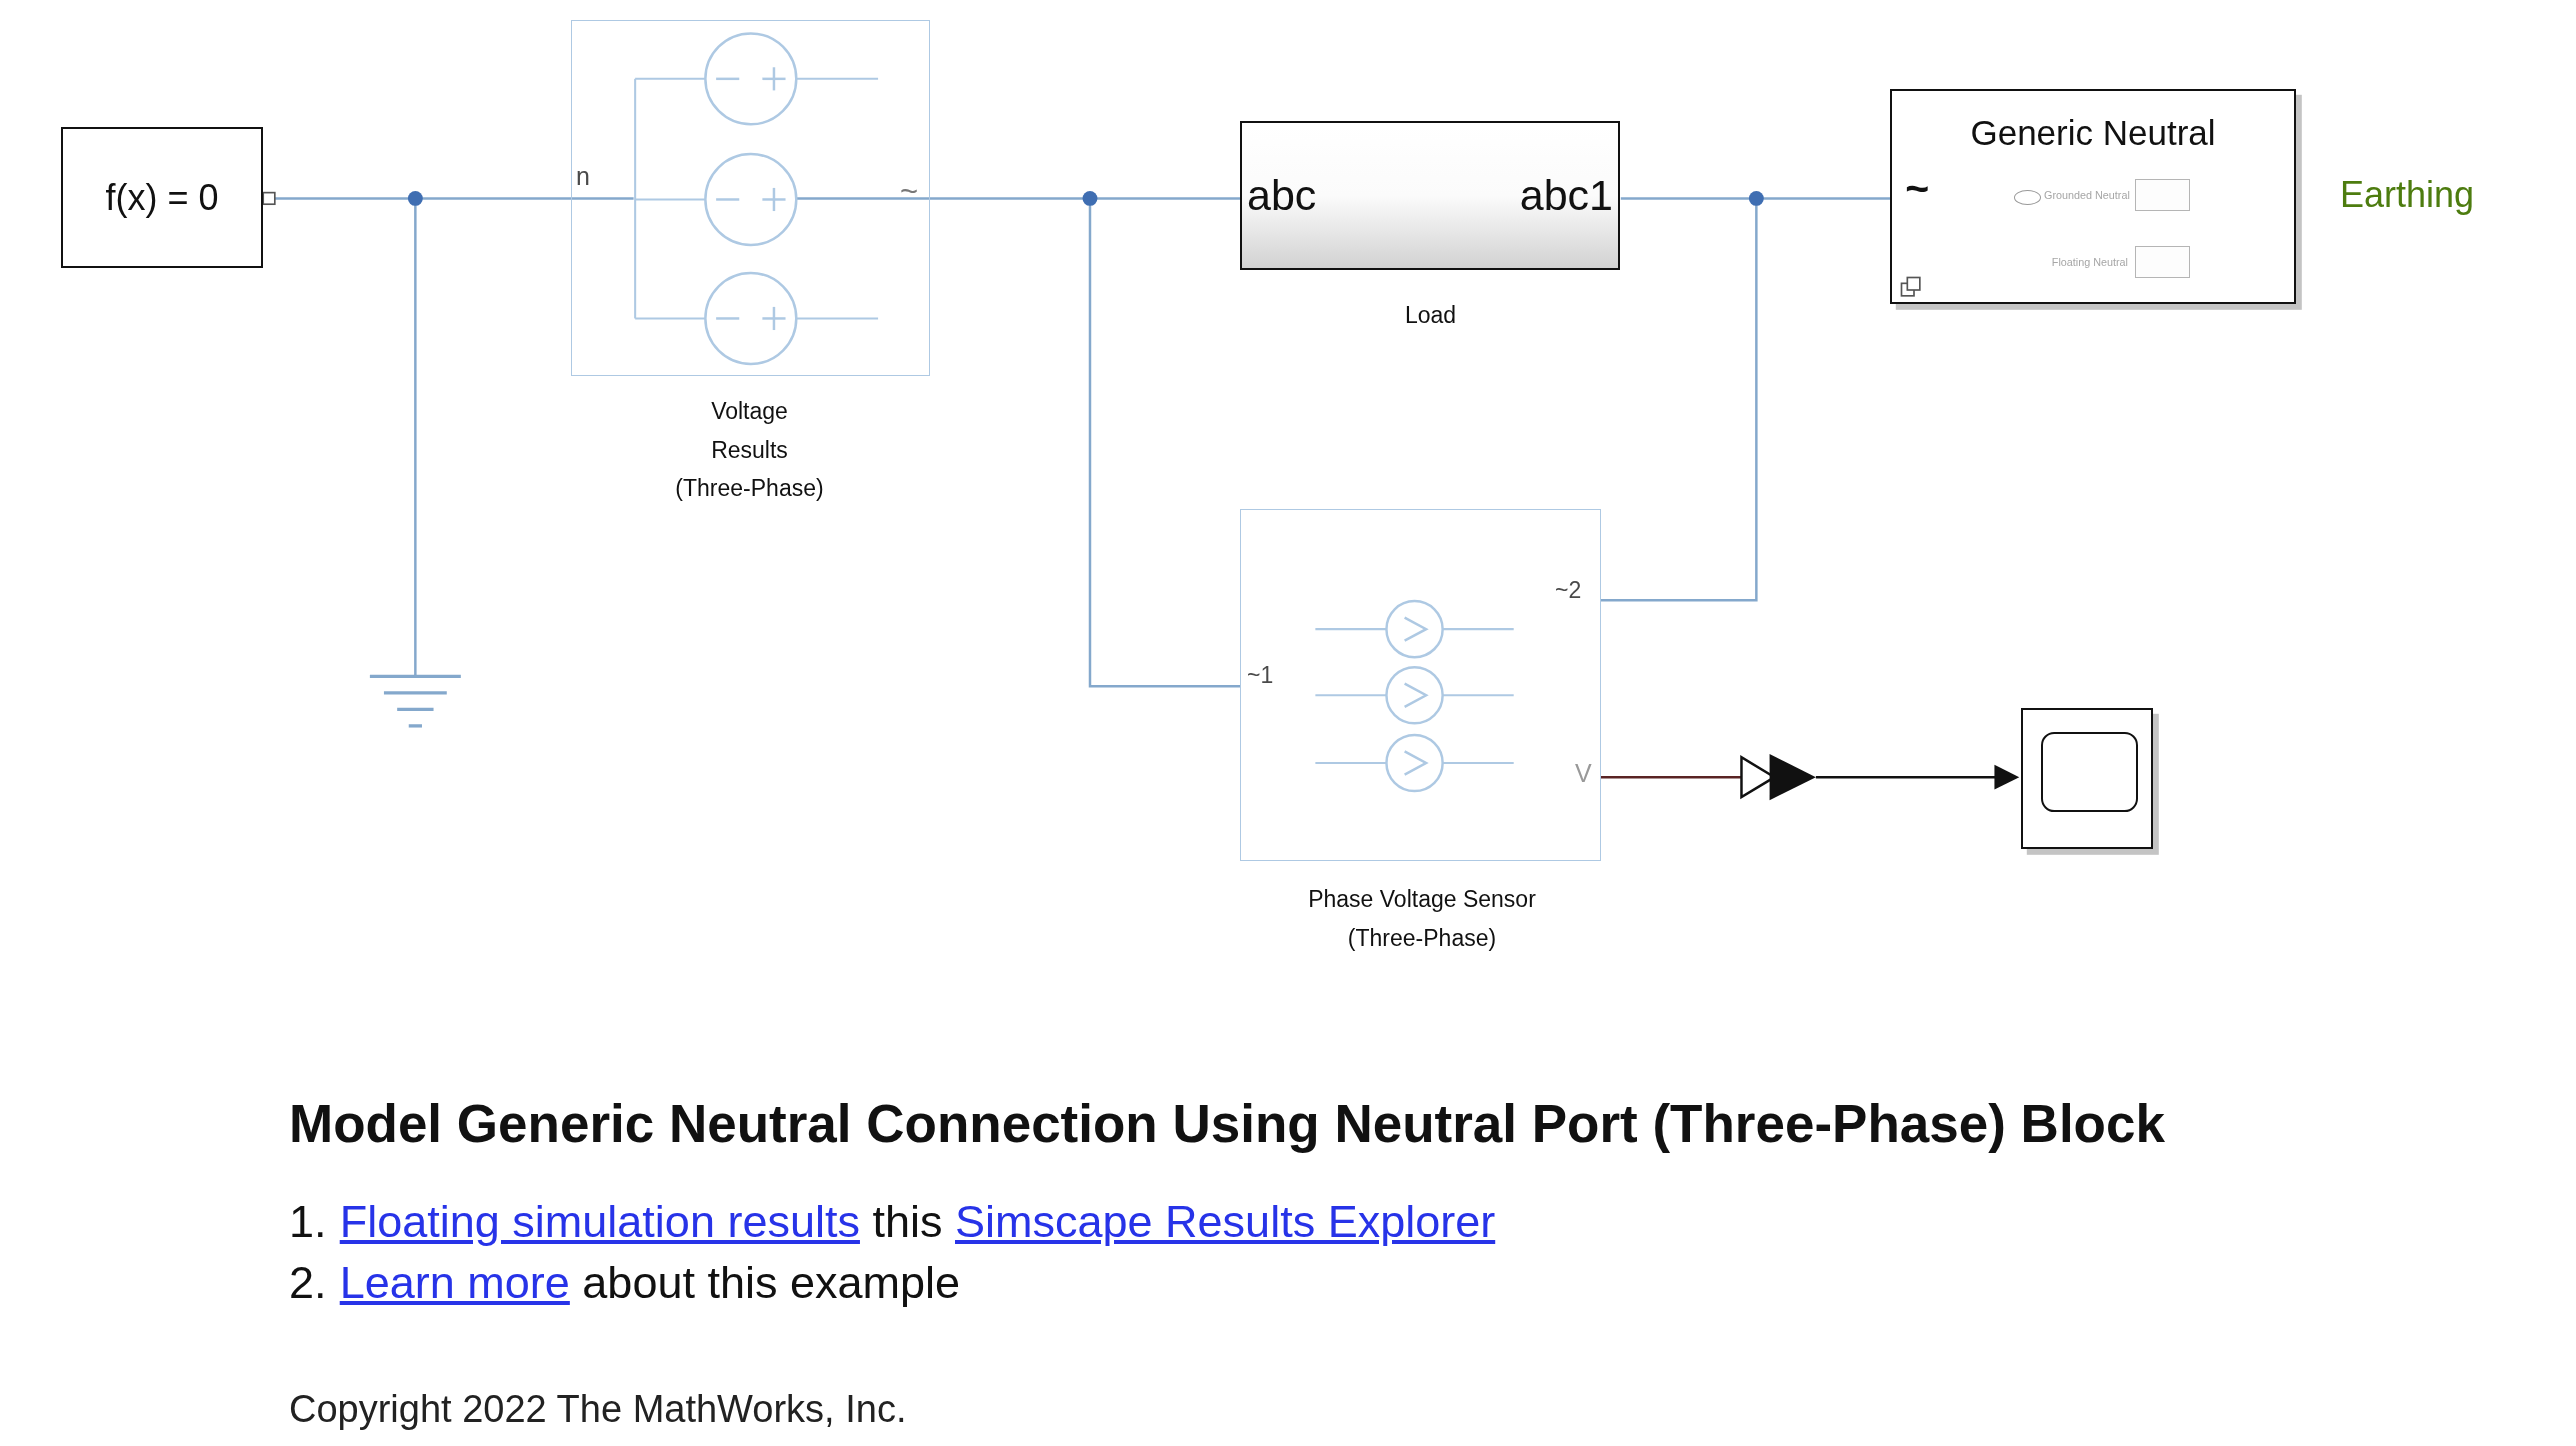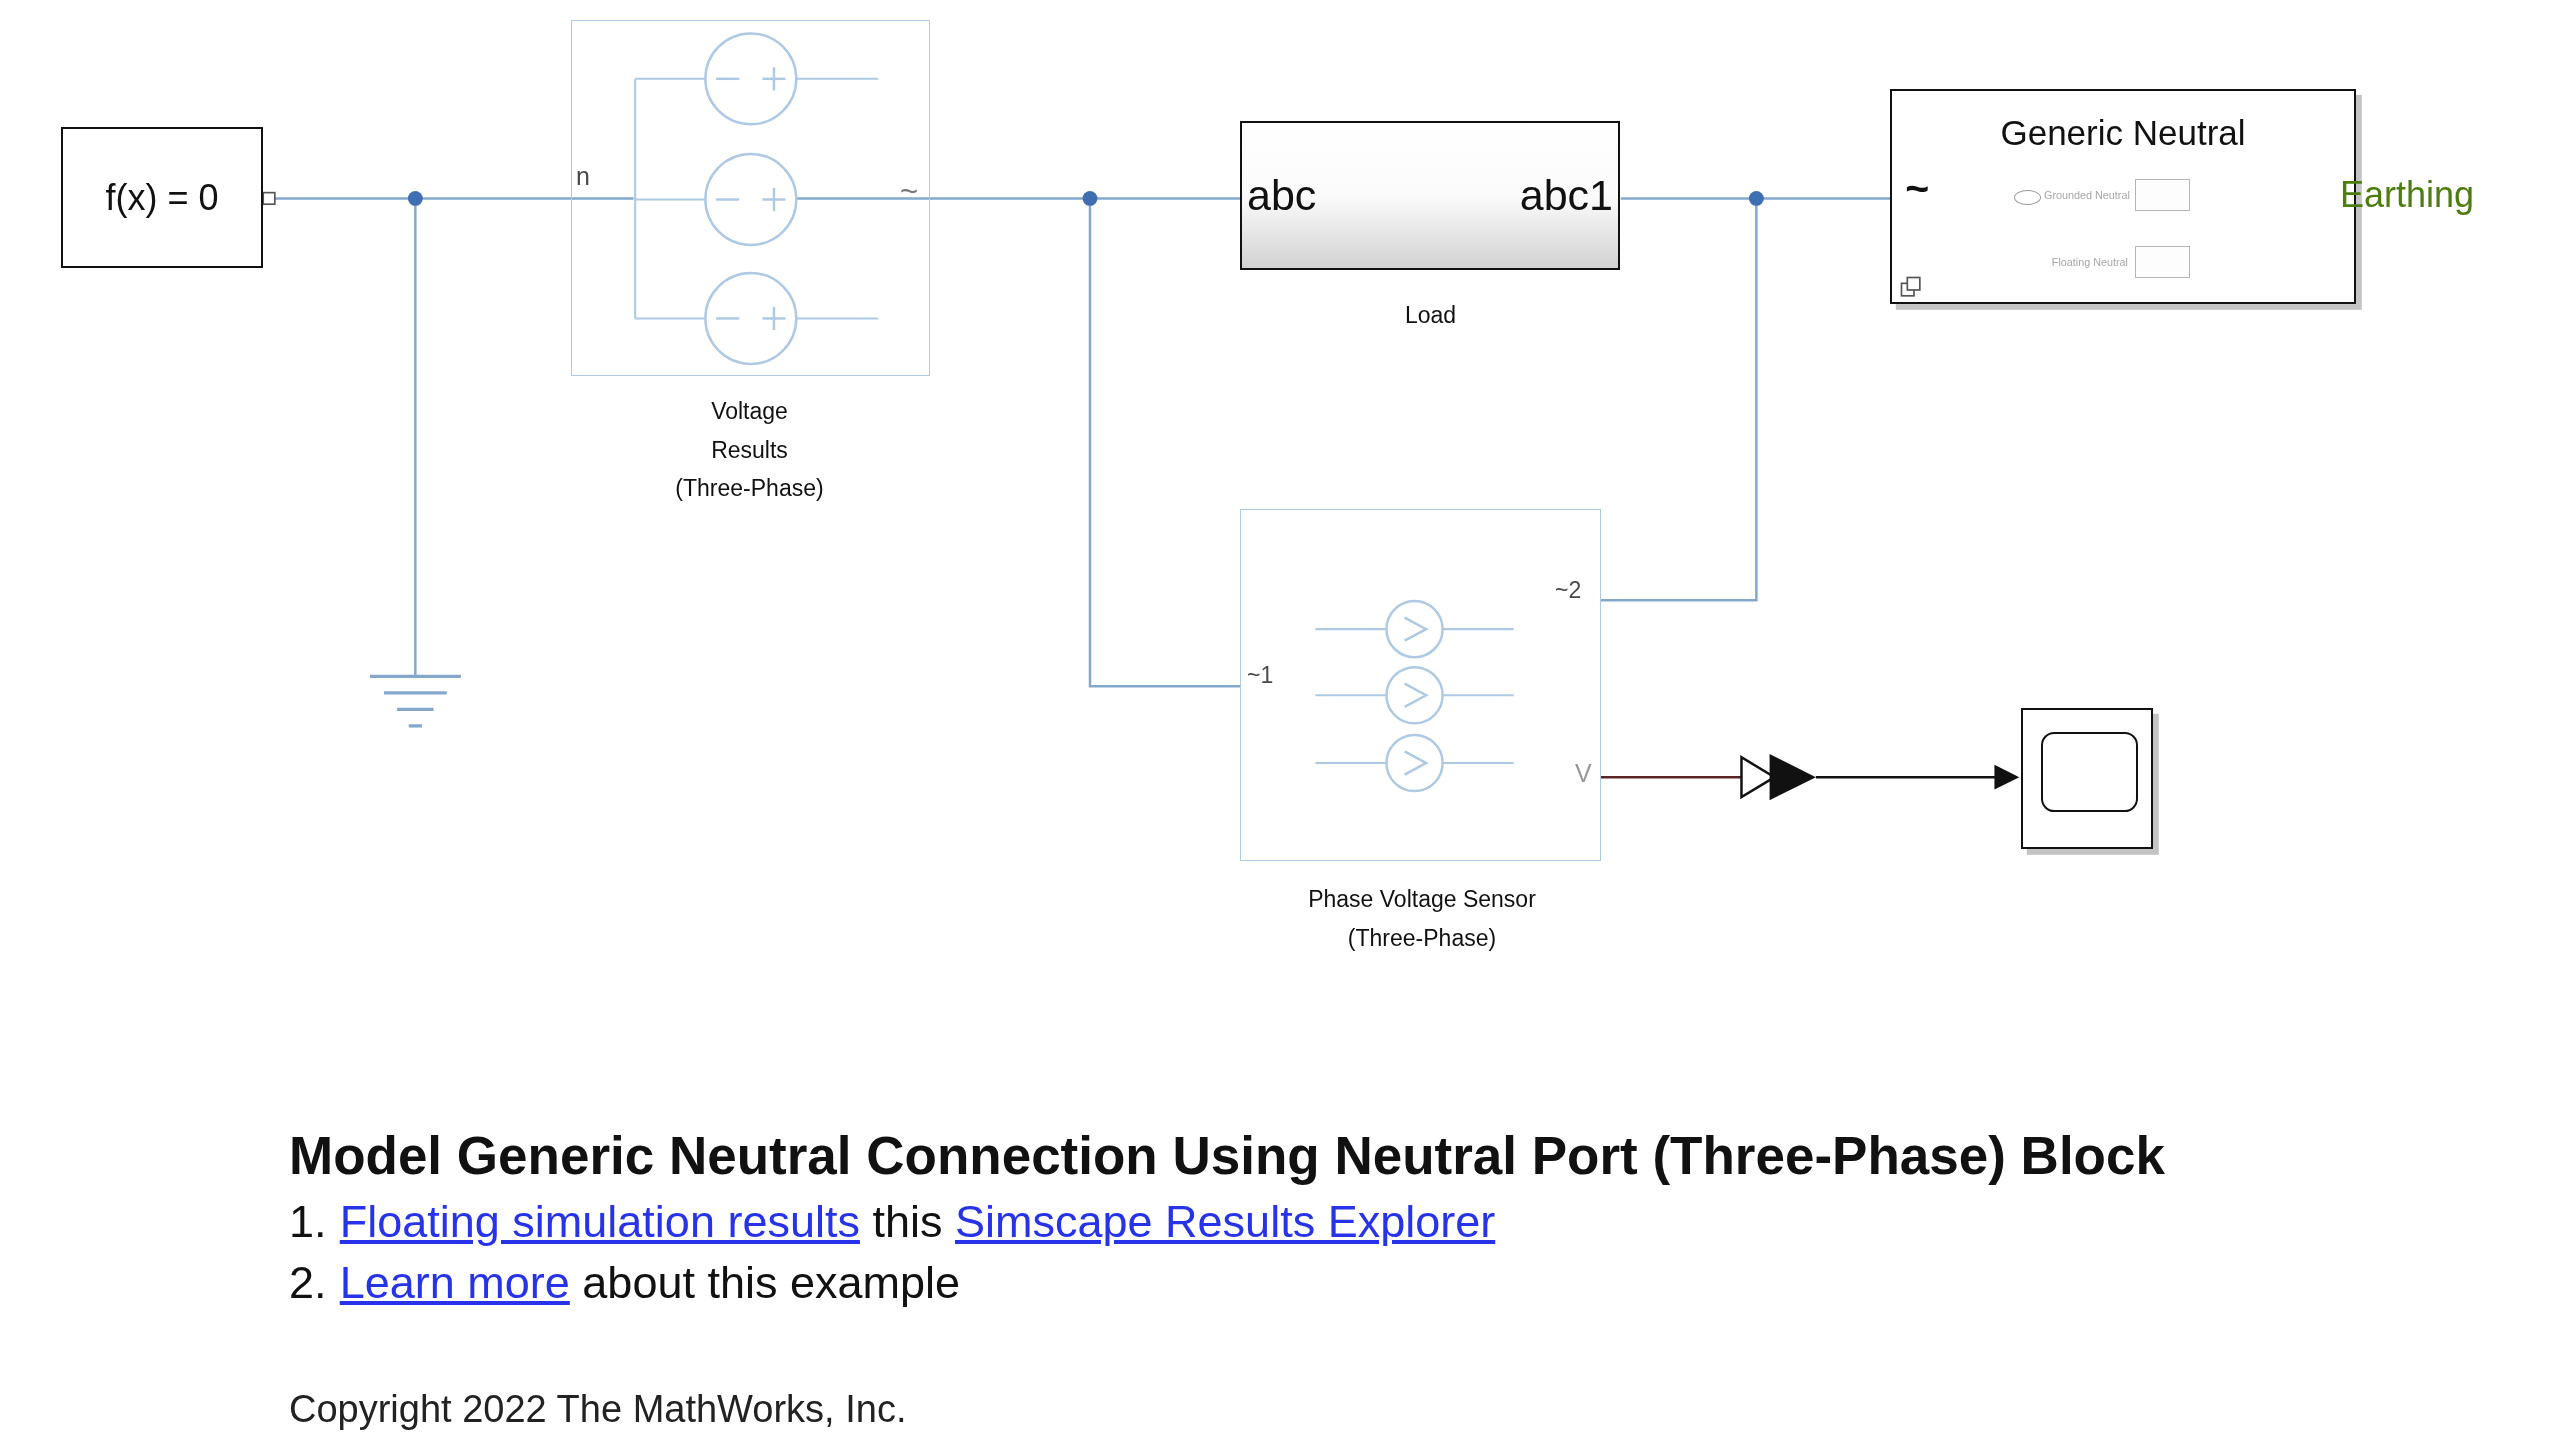--- a/index.html
+++ b/index.html
@@ -23,21 +23,21 @@
     border:1.7px solid #aec9e3; background:transparent;
   }
   .load-block {
     left:1240px; top:121px; width:380px; height:149px;
     border:2.5px solid #111;
     background:linear-gradient(180deg,#ffffff 0%,#fbfbfb 50%,#d2d2d2 100%);
     display:flex; align-items:center; justify-content:space-between;
     padding:0 5px; font-size:43px;
   }
   .gn-block {
-    left:1890px; top:89px; width:466px; height:215px;
+    left:1890px; top:89px; width:406px; height:215px;
     border:2.5px solid #111; background:#fff; box-shadow:5.8px 5.8px 0 #c4c4c4;
   }
   .gn-title { position:absolute; left:0; right:0; top:21.5px; text-align:center; font-size:35px; }
   .gn-tilde { position:absolute; left:13.2px; top:74px; font-size:41px; font-weight:bold; }
   .gn-ellipse { position:absolute; left:122px; top:99px; width:25px; height:13.2px;
     border:1.7px solid #9a9a9a; border-radius:50%; }
   .gn-opt-label { position:absolute; font-size:10.8px; color:#a6a6a6; white-space:nowrap; width:84px; text-align:right; }
   .gn-opt-box { position:absolute; left:243px; width:53px; height:30px; border:1.7px solid #b5b5b5; background:#fdfdfd; }
   .gn-badge { position:absolute; left:6.6px; top:184px; }
   .sensor-block {
@@ -46,21 +46,21 @@
   }
   .scope-block {
     left:2021px; top:708px; width:132px; height:141px;
     border:2.5px solid #111; background:#fff; box-shadow:5.8px 5.8px 0 #c4c4c4;
   }
   .scope-screen {
     position:absolute; left:18px; top:21.5px; width:93px; height:76px;
     border:2.5px solid #111; border-radius:13.2px; background:#fff;
   }
 
-  .doc-title { position:absolute; left:289px; top:1093px; font-size:53px; font-weight:bold; white-space:nowrap;margin-top:32px; }
+  .doc-title { position:absolute; left:289px; top:1093px; font-size:53px; font-weight:bold; white-space:nowrap; }
   .doc-item { position:absolute; left:289px; font-size:45px; white-space:nowrap; }
   .doc-item .num { margin-right:13.2px; }
   .doc-item a, .doc-link { color:#2733e8; text-decoration:underline; cursor:pointer; }
   .copyright { position:absolute; left:289px; top:1388px; font-size:38px; color:#222; }
 </style>
 </head>
 <body>
 
 <div class="canvas">
 

